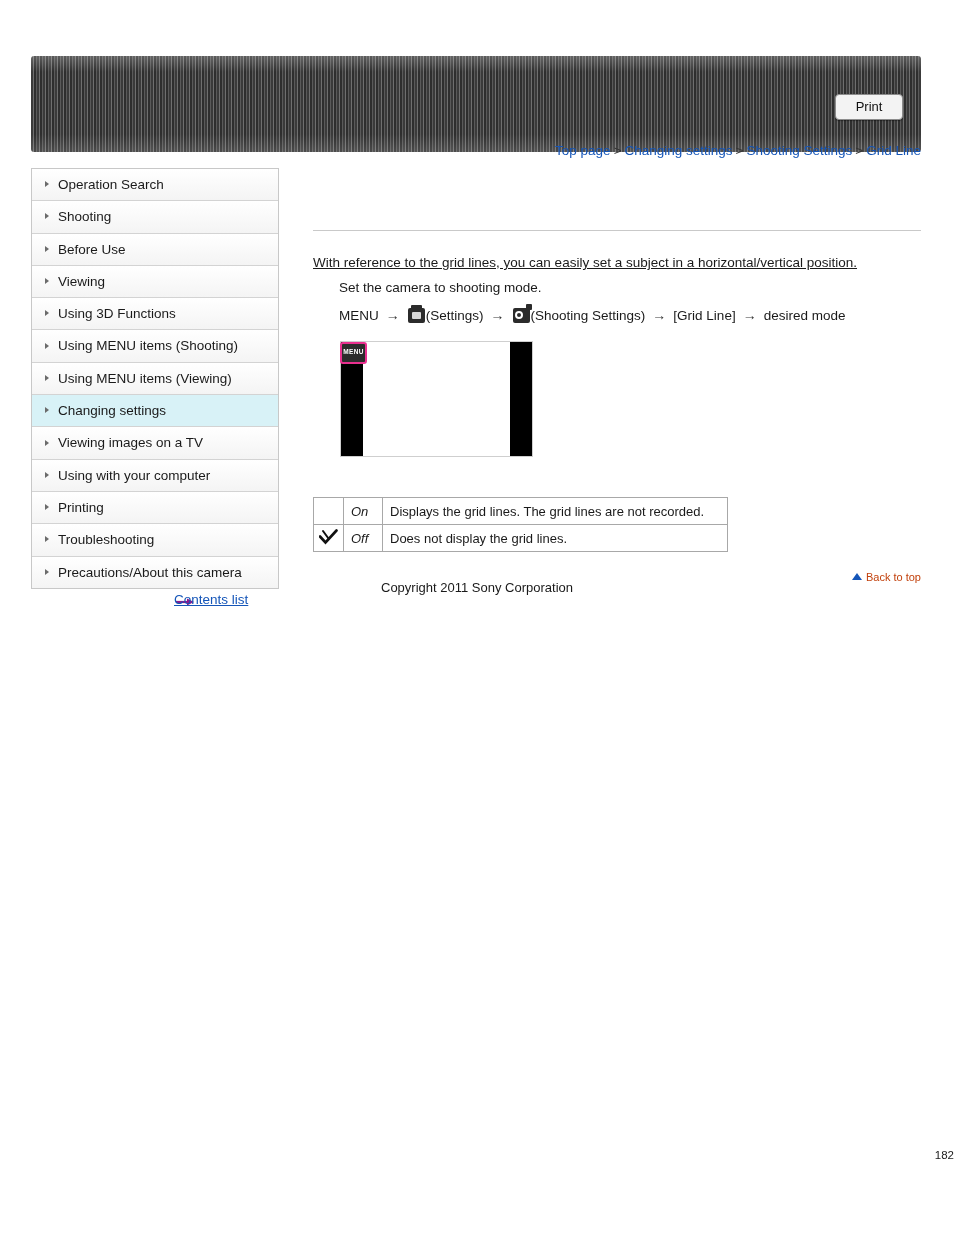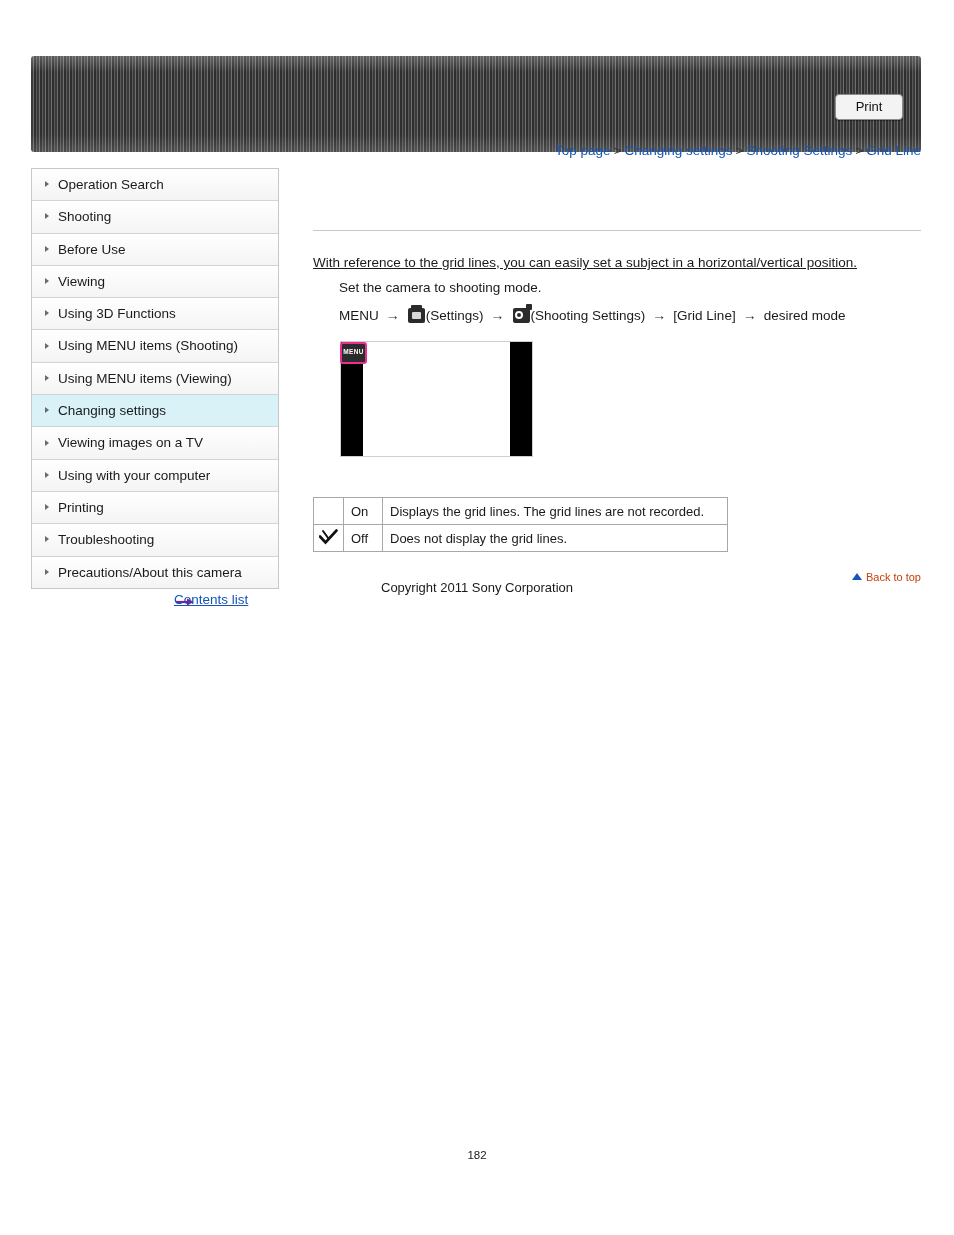--- a/index.html
+++ b/index.html
@@ -291,20 +291,21 @@
   .opt-table td.mark {
     width: 14px;
     padding: 2px 5px;
     text-align: center;
   }
   .opt-table td.label {
     width: 22px;
     padding-left: 7px;
     padding-right: 9px;
     white-space: nowrap;
+    font-style: italic;
   }
   .opt-table td.desc {
     width: 330px;
   }
   .check-mark {
     display: inline-block;
     width: 19px;
     height: 16px;
     position: relative;
   }
@@ -337,21 +338,21 @@
     width: 954px;
     text-align: center;
     font-size: 13px;
     color: #1a1a1a;
   }
   .page-number {
     position: absolute;
     left: 0;
     top: 1149px;
     width: 954px;
-    text-align: center;
+    text-align: right;
     font-size: 11.5px;
     color: #1a1a1a;
   }
 </style>
 </head>
 <body>
 
 <div class="header-bar">
   <div class="print-button">Print</div>
 </div>

